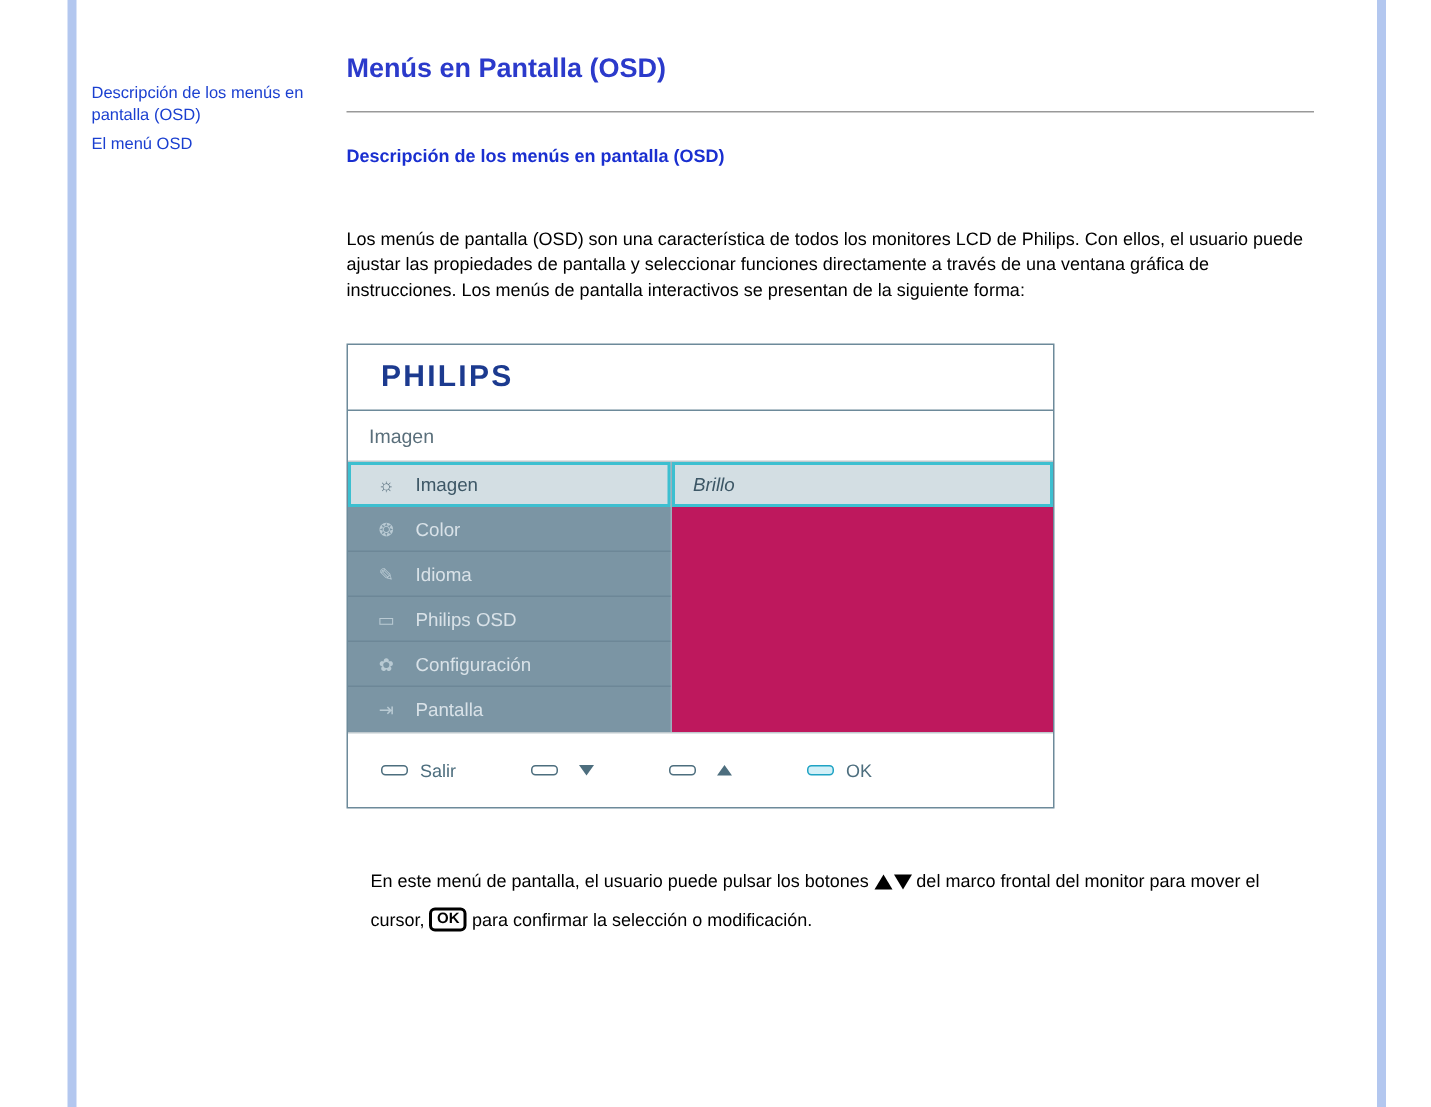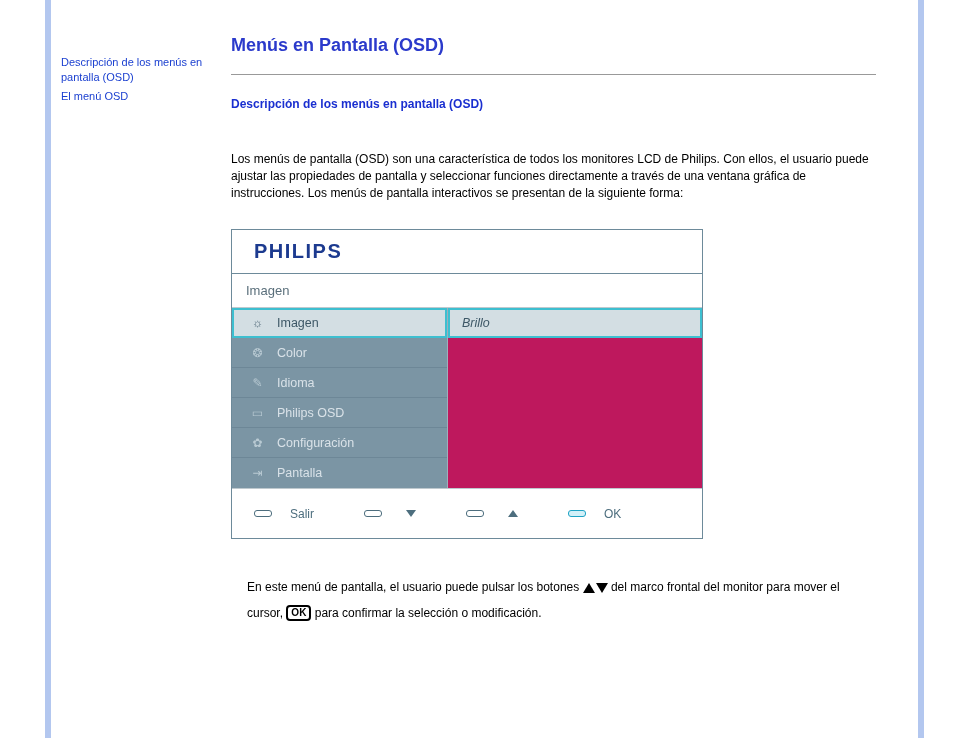--- a/index.html
+++ b/index.html
@@ -208,21 +208,21 @@
     height: 7px;
     border: 1.5px solid #4d6e7e;
     border-radius: 3px;
     margin-right: 8px;
     vertical-align: middle;
   }
   .btn-led.on {
     border-color: #1fa3c4;
     background: #d2f0f8;
   }
-  .btn-group { display: inline-flex; align-items: center; gap: 10px; }
+  .btn-group { display: inline-flex; align-items: center; }
   .tri-up {
     display: inline-block;
     width: 0; height: 0;
     border-left: 5px solid transparent;
     border-right: 5px solid transparent;
     border-bottom: 7px solid #4d6e7e;
     margin-left: 6px;
   }
   .tri-down {
     display: inline-block;

